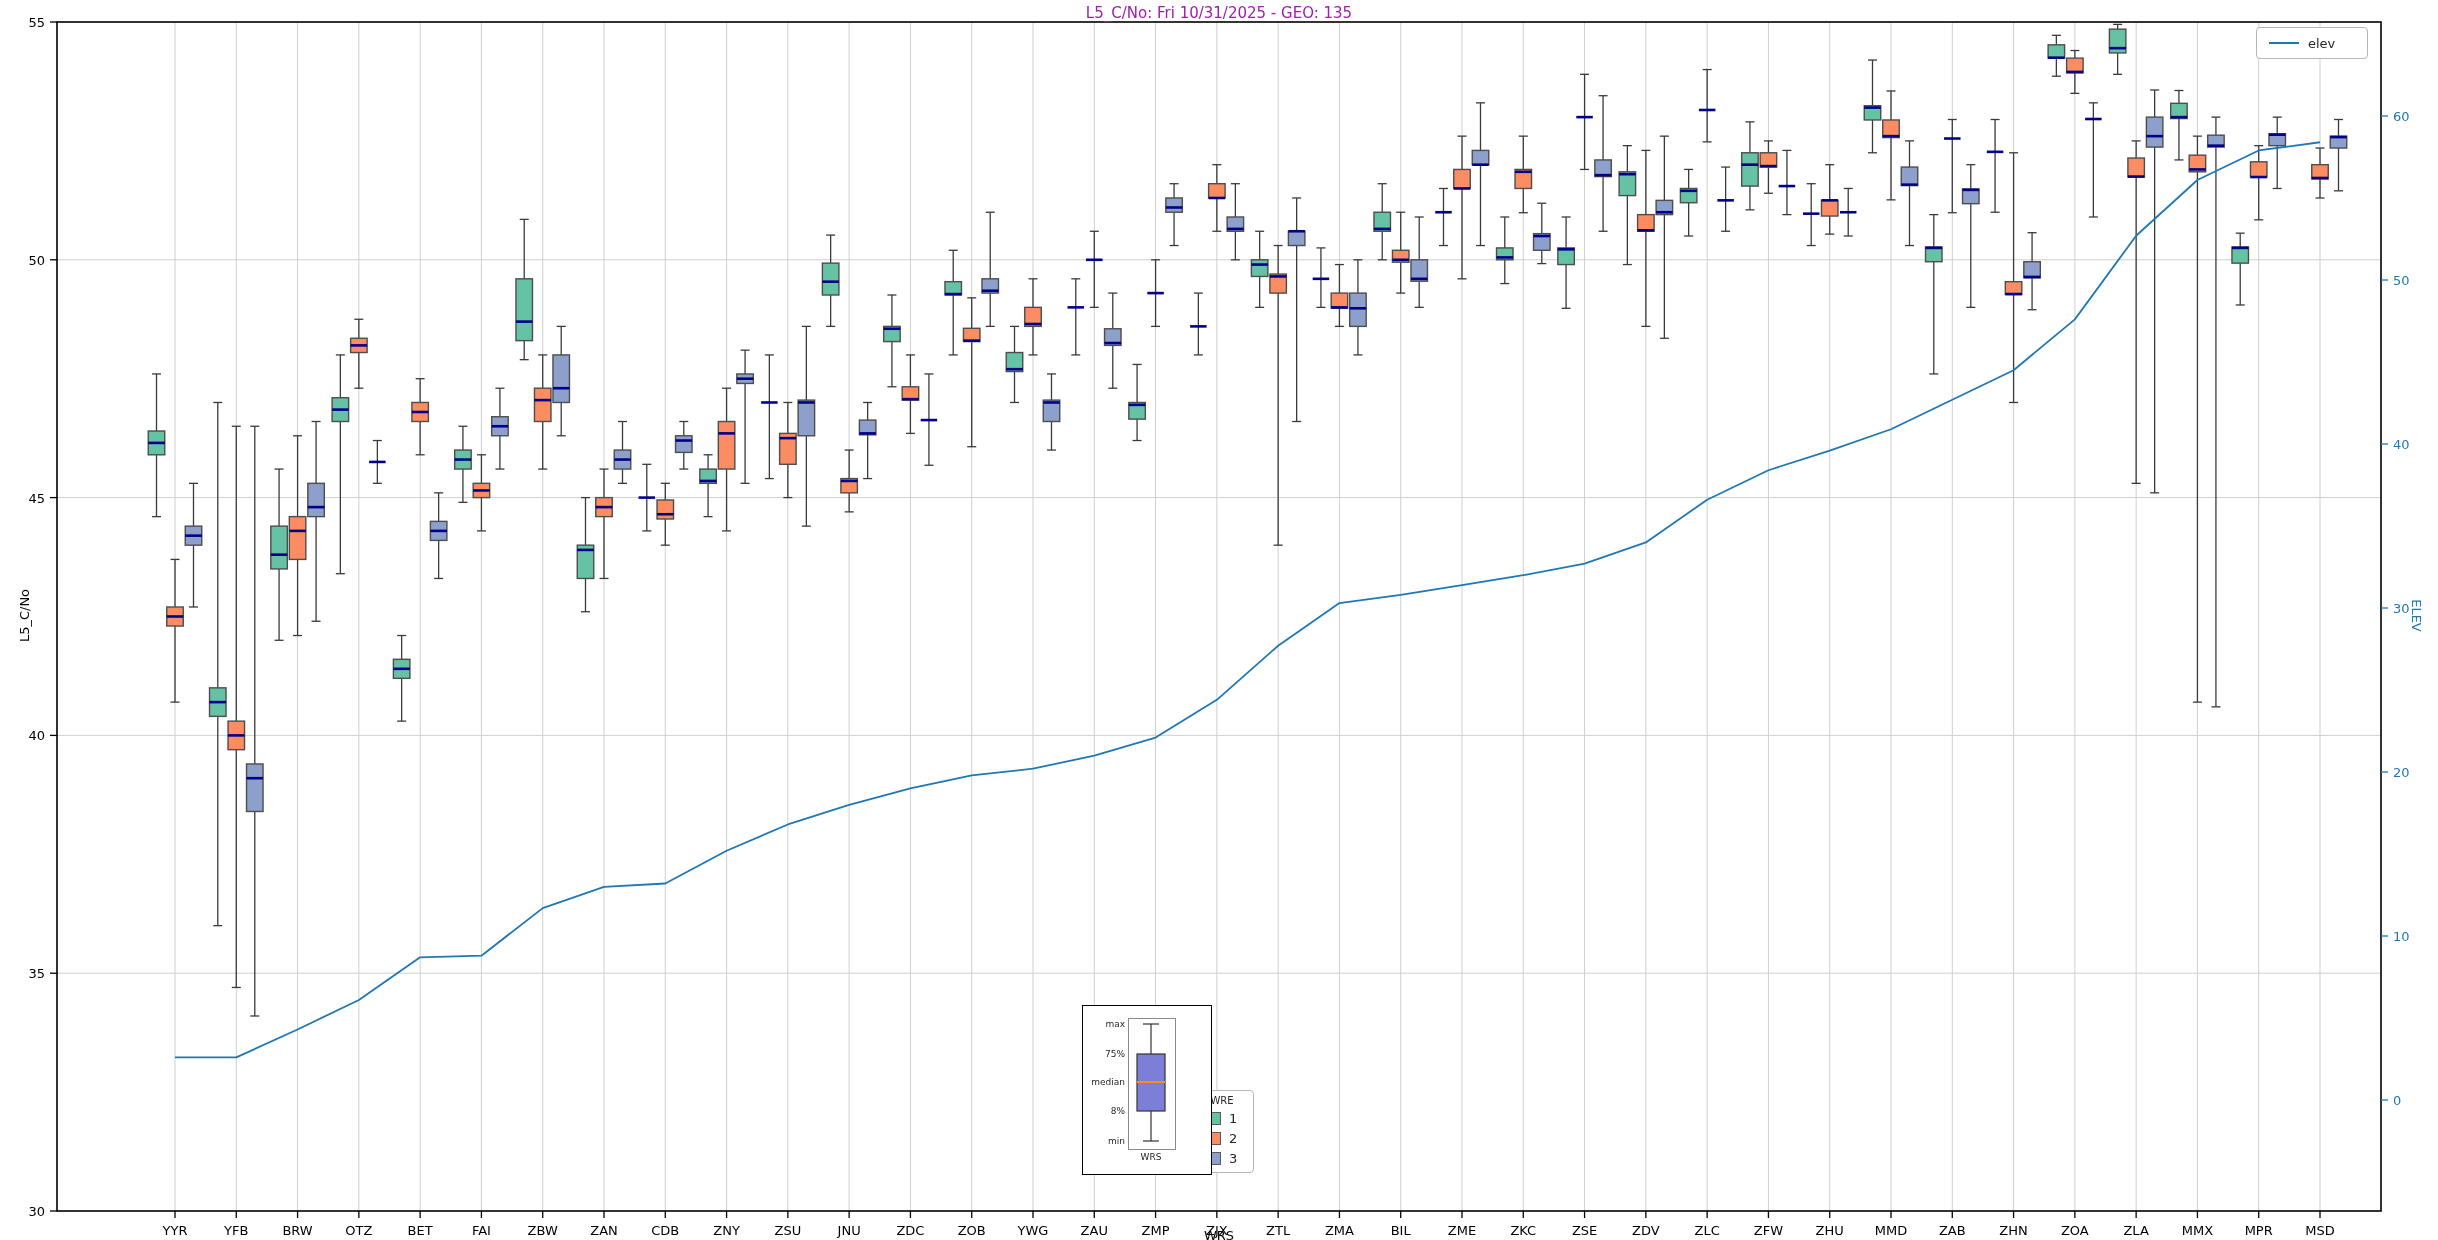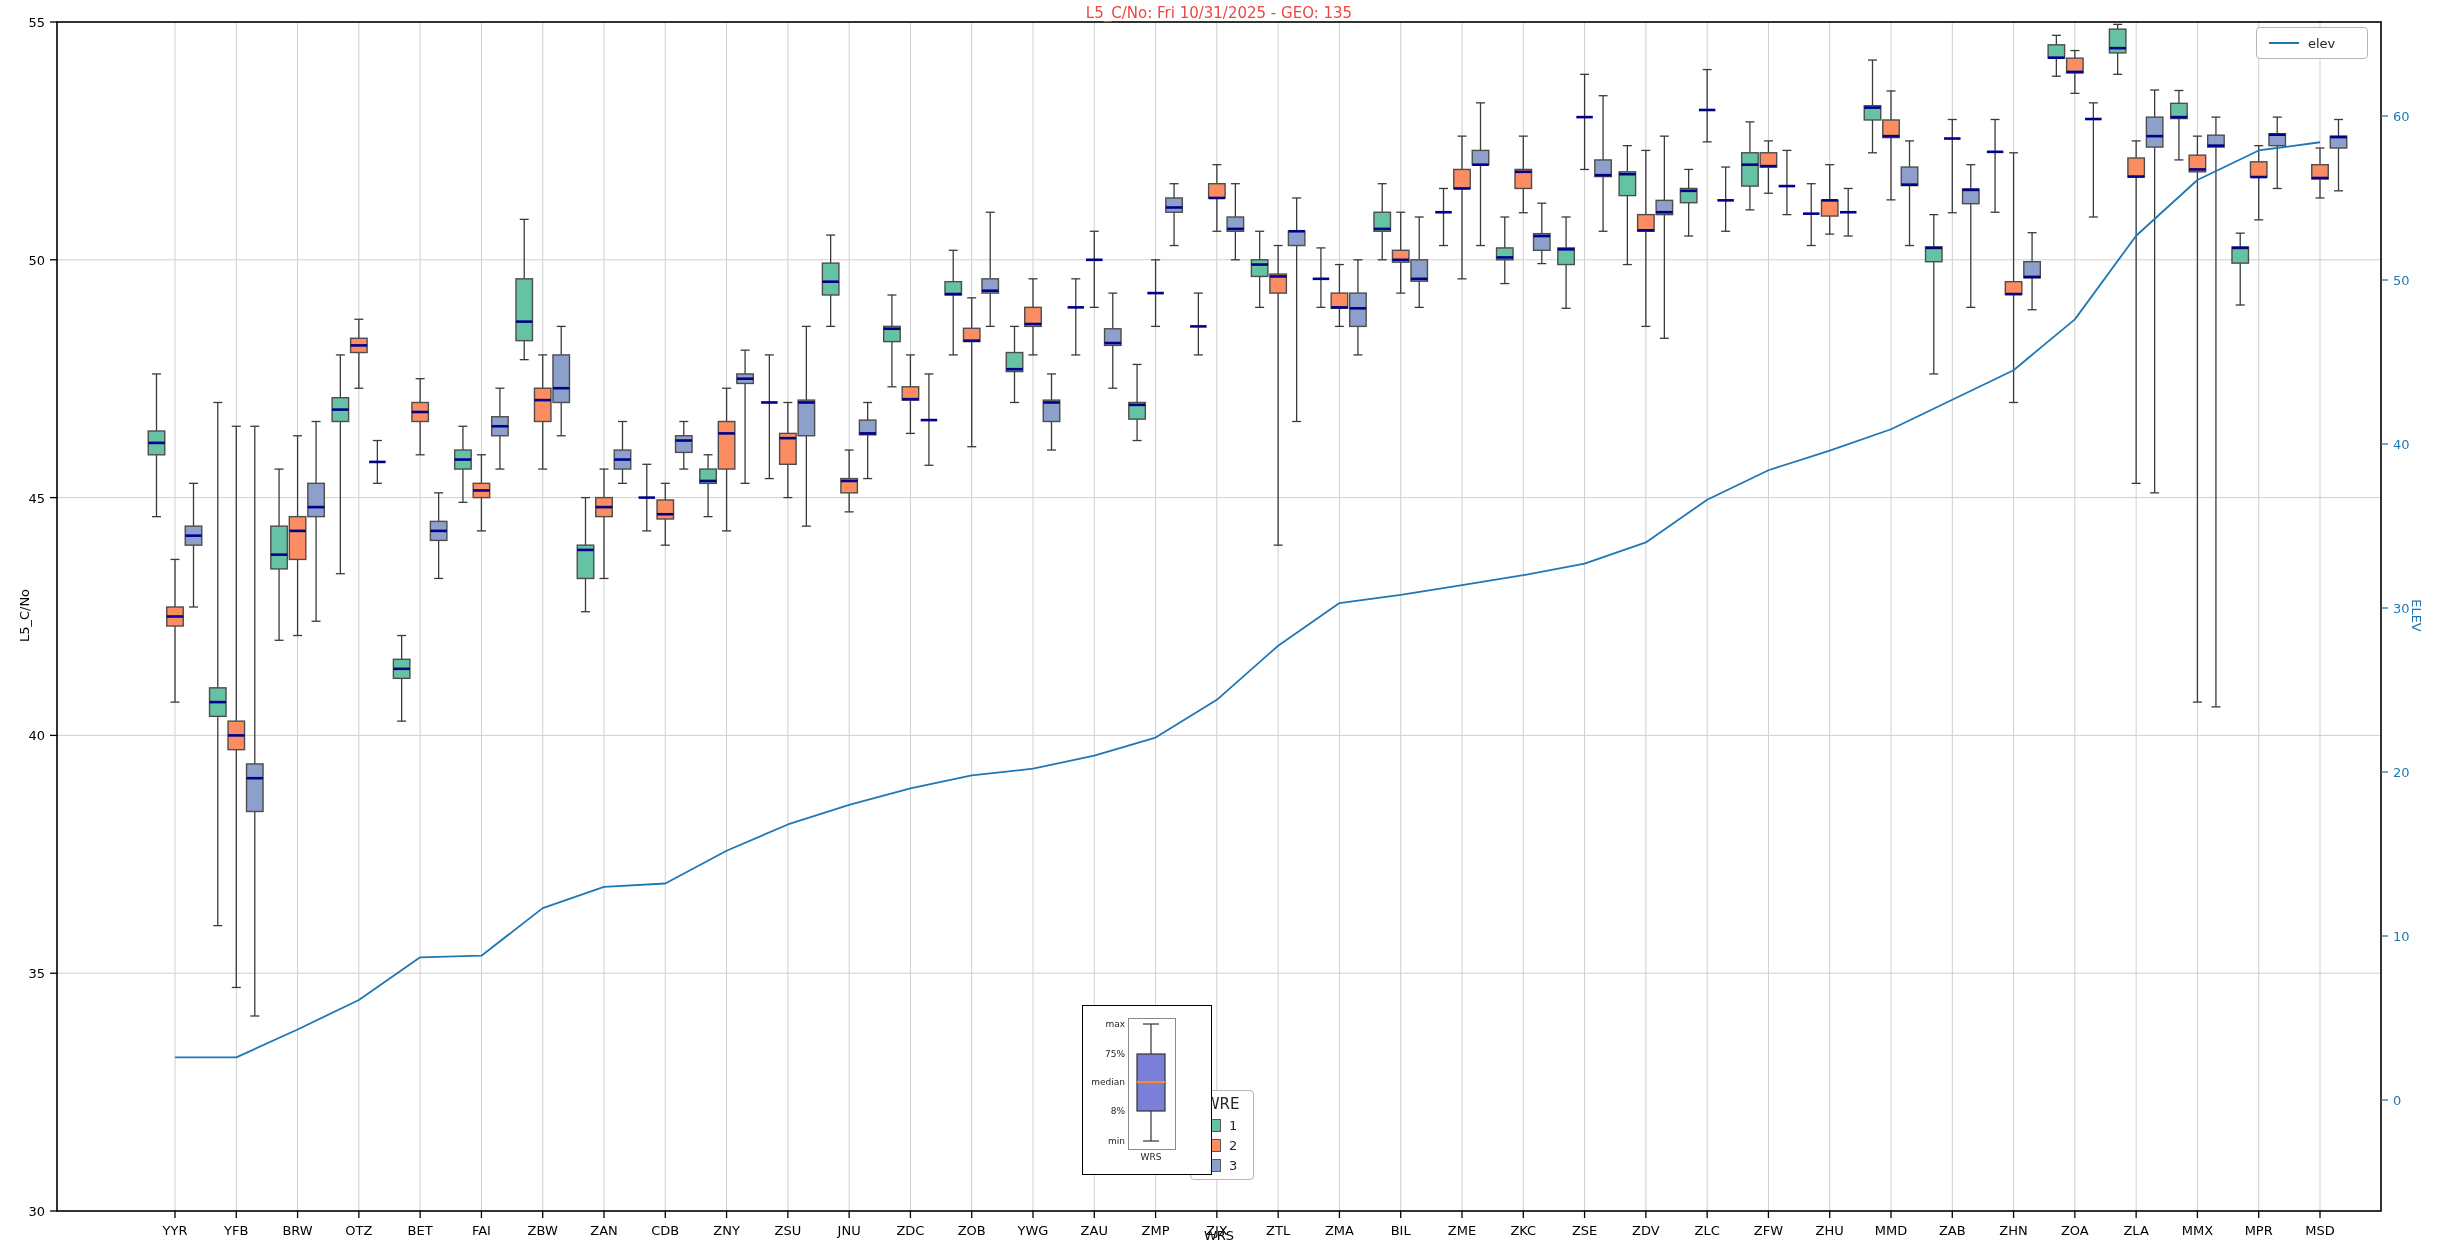--- a/index.html
+++ b/index.html
@@ -1,35 +1,35 @@
 <!DOCTYPE html>
 <html><head>
 <meta charset="utf-8">
 <style>
   html,body{margin:0;padding:0;background:#ffffff;}
   #fig{position:relative;width:2438px;height:1240px;background:#ffffff;
        font-family:"DejaVu Sans","Liberation Sans",sans-serif;overflow:hidden;}
   #chart-svg{position:absolute;left:0;top:0;}
   .abs{position:absolute;}
-  #page-title{width:2438px;text-align:center;top:4px;left:0;font-size:15px;color:#ef4444;}
+  #page-title{width:2438px;text-align:center;top:4px;left:0;font-size:15px;color:#a21caf;}
   #ylabel-left{left:-596px;top:608px;width:1240px;text-align:center;transform:rotate(-90deg);
                font-size:13px;color:#000;}
   #ylabel-right{left:1796px;top:608px;width:1240px;text-align:center;transform:rotate(90deg);
                 font-size:13px;color:#1f77b4;}
   #xlabel{width:2438px;text-align:center;top:1228px;left:0;font-size:13px;color:#000;}
   
   #legend-elev{left:2256px;top:27px;width:112px;height:32px;border:1px solid #b6b6b6;
                border-radius:4px;background:#fff;display:flex;align-items:center;gap:9px;
                padding-left:12px;box-sizing:border-box;}
   #legend-elev .swatch{width:30px;height:0;border-top:2px solid #1f77b4;}
   #legend-elev .lab{font-size:13px;color:#262626;}
   
   #legend-wre{left:1190px;top:1090px;width:64px;border:1px solid #b6b6b6;border-radius:4px;
               background:#fff;padding:4px 8px 6px 8px;box-sizing:border-box;}
-  #legend-wre .title{font-size:15px;color:#262626;text-align:center;margin-bottom:3px;}
+  #legend-wre .title{font-size:10px;color:#262626;text-align:center;margin-bottom:3px;}
   #legend-wre .row{display:flex;align-items:center;gap:8px;margin-top:5px;}
   #legend-wre .sw{width:20px;height:11px;border:1px solid #5a5a5a;}
   #legend-wre .lb{font-size:13px;color:#262626;}
   
   #inset{left:1082px;top:1005px;width:104px;height:168px;background:#fff;border:1.5px solid #000;padding-left:24px;}
   #inset .mini-axes{position:absolute;left:45px;top:12px;width:46px;height:130px;
                     border:1px solid #8a8a8a;background:#fff;}
   #inset .ilab{position:absolute;font-size:9px;color:#262626;text-align:right;width:40px;left:2px;}
   #inset .iws{position:absolute;font-size:9px;color:#262626;text-align:center;left:45px;width:46px;top:146px;}
   #inset svg{position:absolute;left:0;top:0;}

